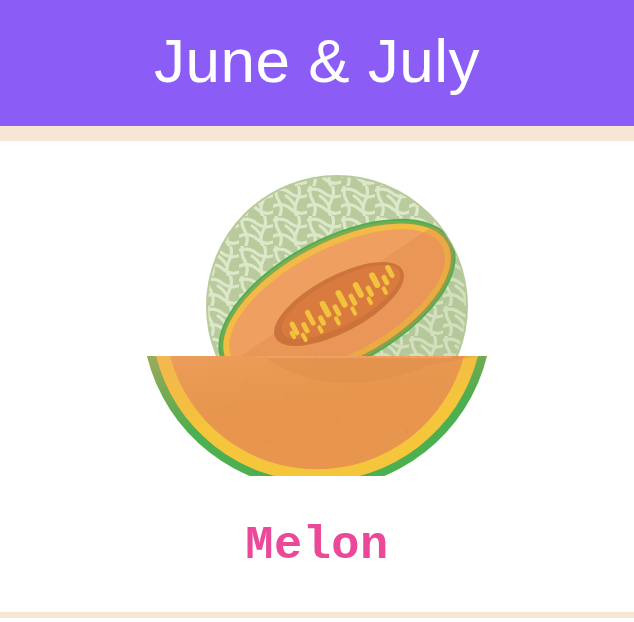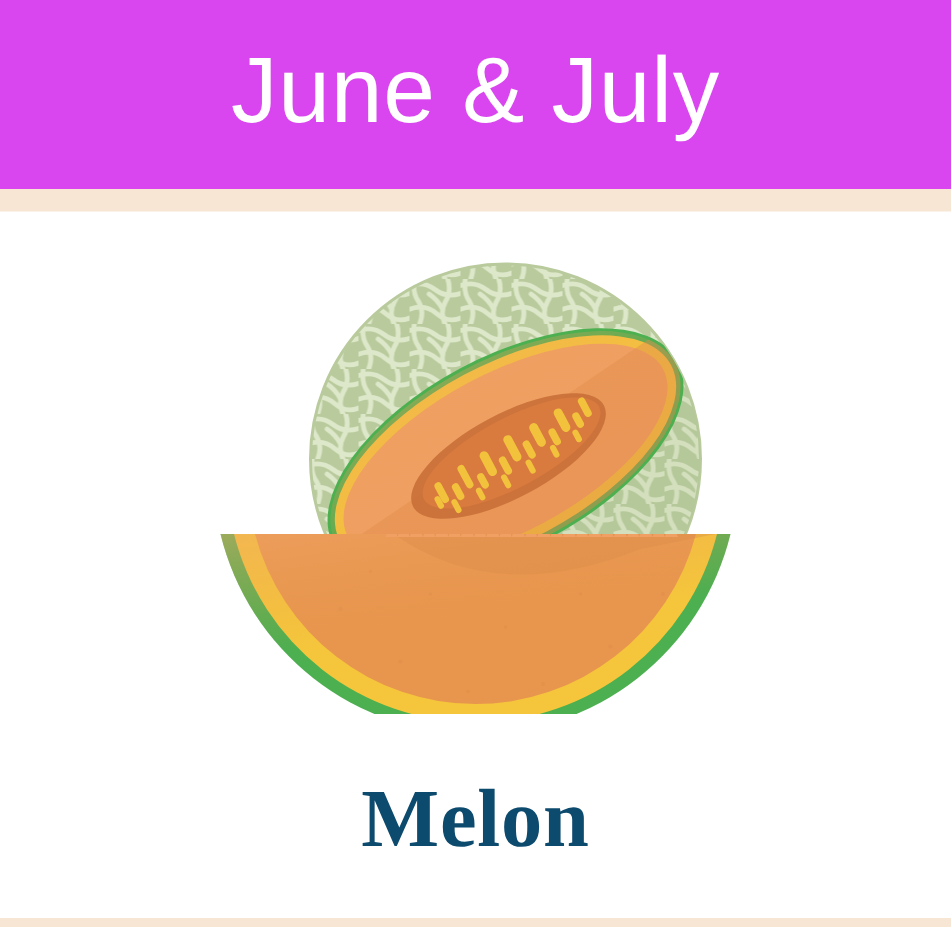--- a/index.html
+++ b/index.html
@@ -22,21 +22,21 @@
     box-sizing: border-box;
   }
 
   
   .header-band {
     position: absolute;
     left: 0;
     top: 0;
     width: 634px;
     height: 126px;
-    background: #d946ef;
+    background: #8b5cf6;
     display: flex;
     align-items: center;
     justify-content: center;
   }
   .header-title {
     color: #ffffff;
     font-family: "Liberation Sans", sans-serif;
     font-size: 62px;
     font-weight: 400;
     letter-spacing: 0.5px;
@@ -74,23 +74,23 @@
     position: absolute;
     left: 0;
     top: 495px;
     width: 634px;
     height: 100px;
     display: flex;
     align-items: center;
     justify-content: center;
   }
   .caption {
-    color: #0c4a6e;
-    font-family: Liberation Serif, serif;
-    font-size: 55px;
+    color: #ec4899;
+    font-family: Liberation Mono, monospace;
+    font-size: 47px;
     font-weight: bold;
     letter-spacing: 0.5px;
     line-height: 1;
     white-space: nowrap;
   }
 
   
   .footer-rule {
     position: absolute;
     left: 0;

